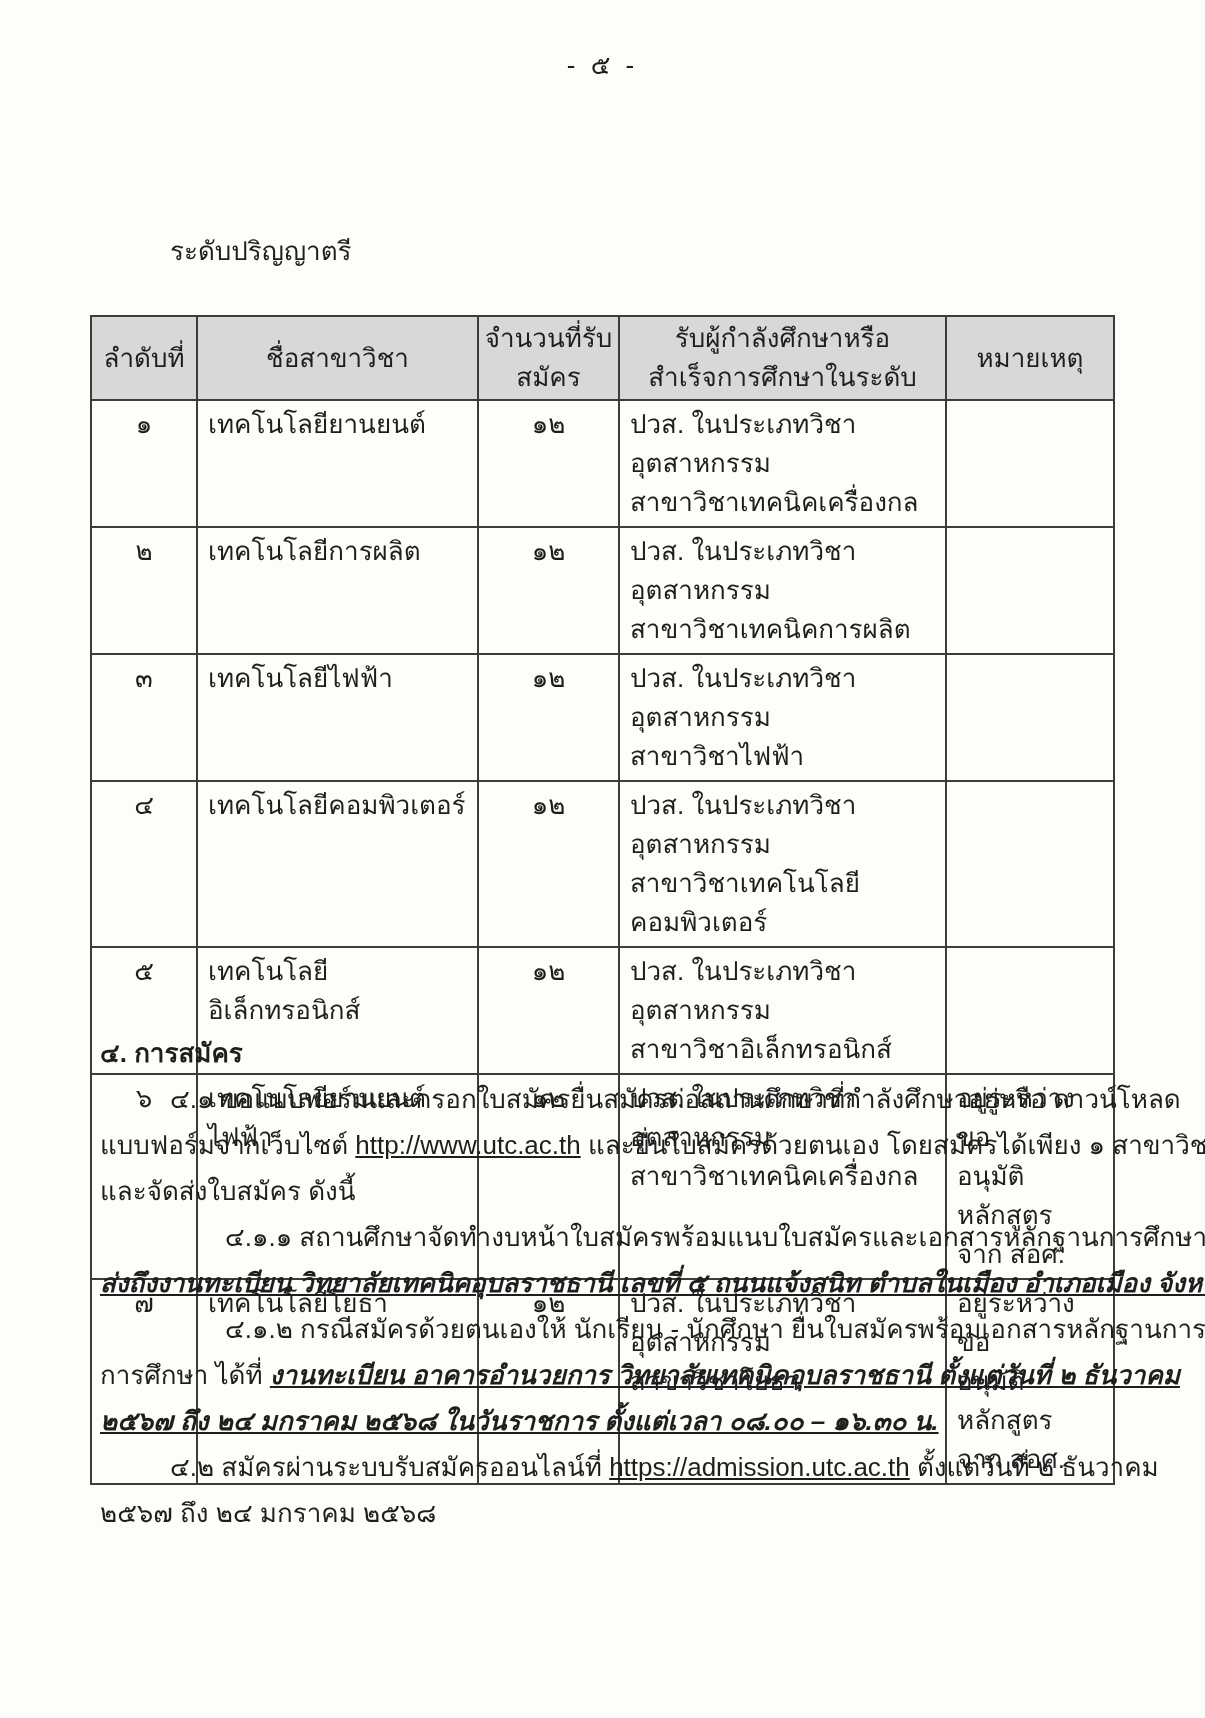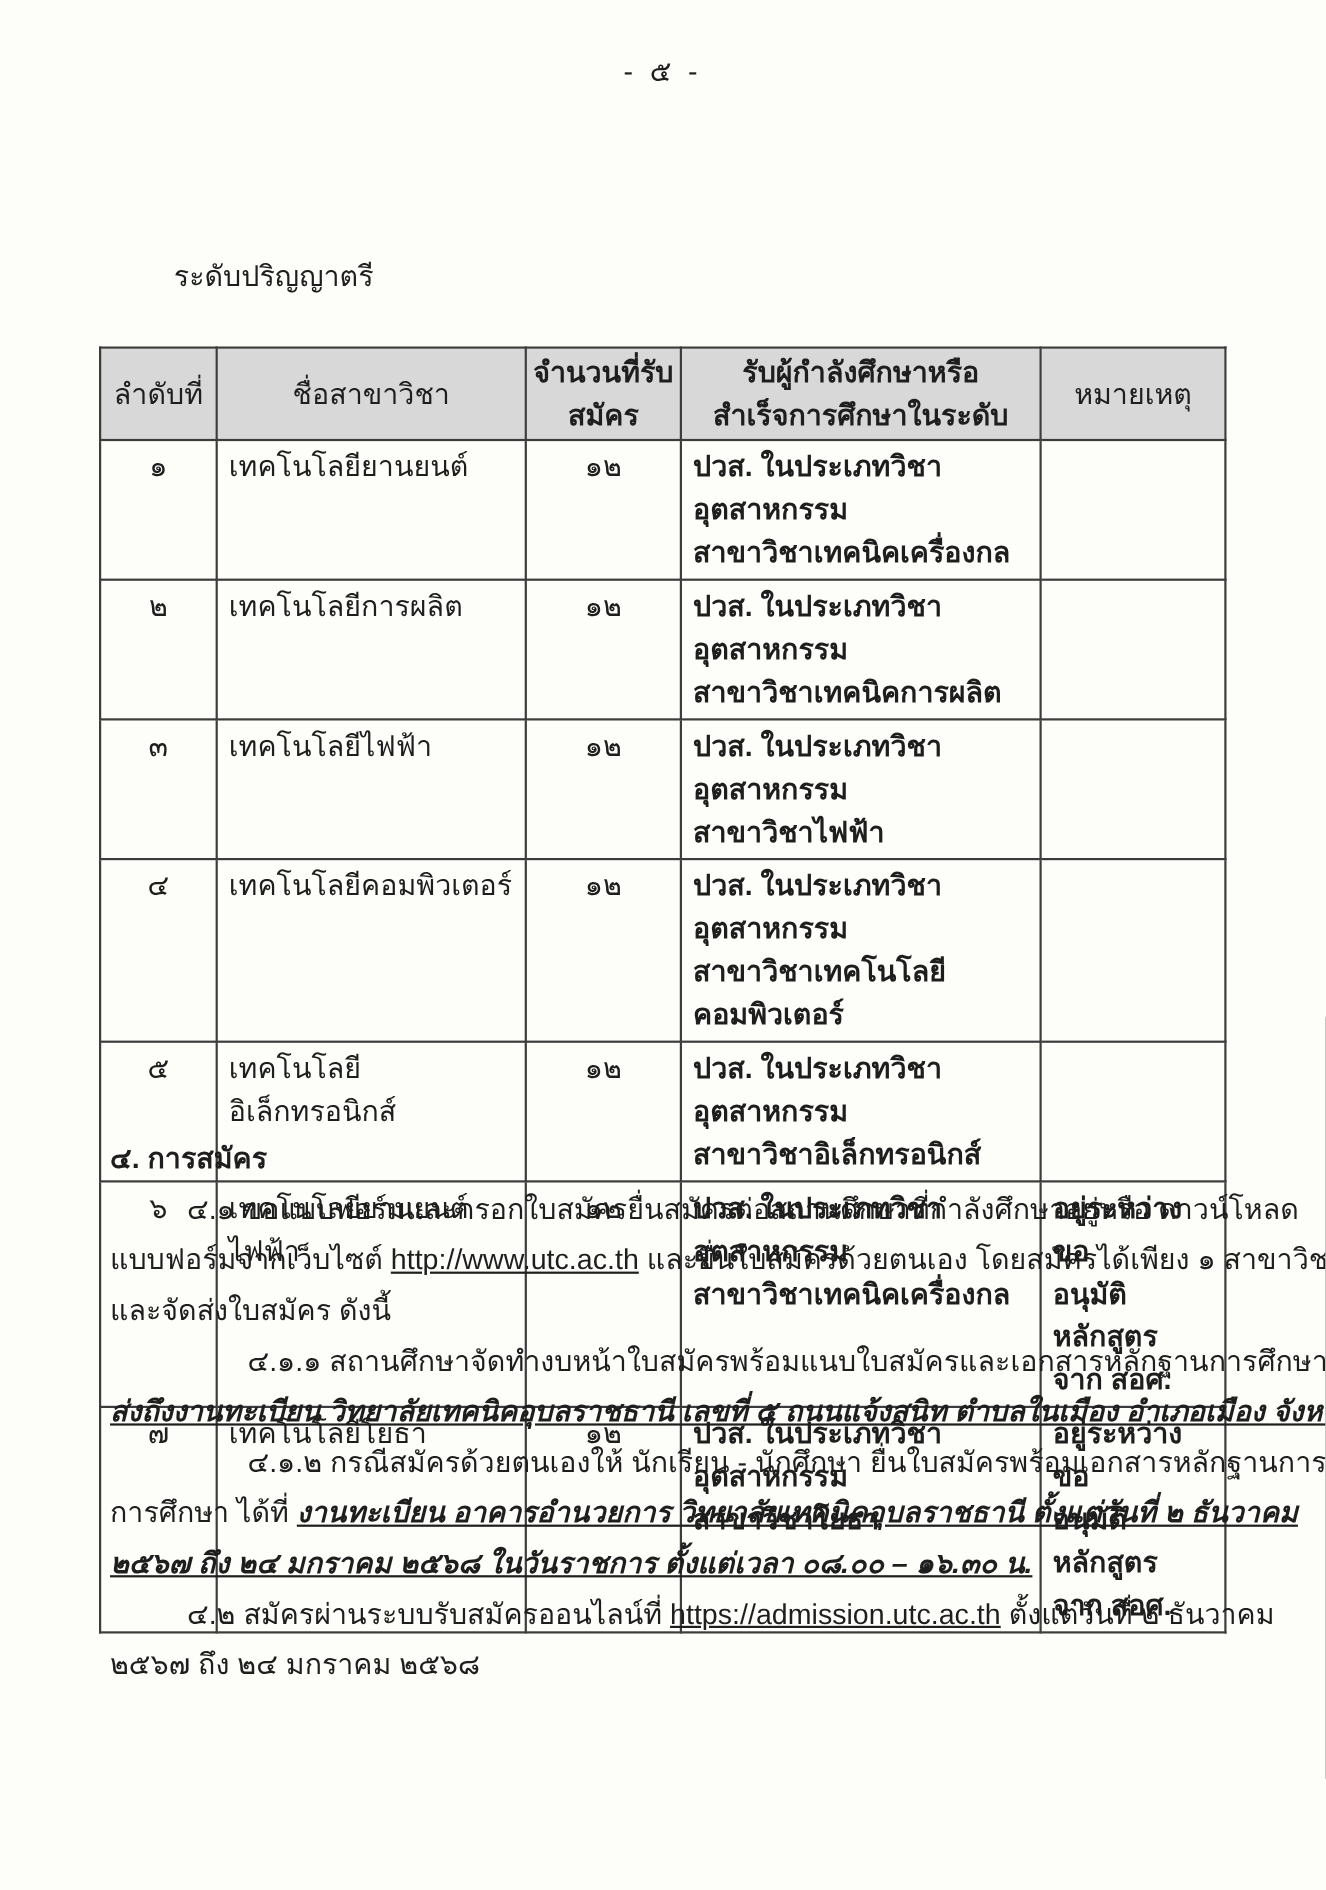--- a/index.html
+++ b/index.html
@@ -17,21 +17,21 @@
     position:absolute;top:44px;left:0;width:100%;
     text-align:center;letter-spacing:4px;
   }
   .intro{position:absolute;top:126px;left:100px;width:1018px;}
   .line{line-height:46px;min-height:46px;white-space:nowrap;}
   .indent1{padding-left:70px;}
   .indent2{padding-left:125px;}
   .b{font-weight:bold;}
   .u{text-decoration:underline;text-align:right;}
   .em-line{font-weight:bold;font-style:italic;text-decoration:underline;}
-  .subtitle{position:absolute;top:228px;left:158px;line-height:46px;}
+  .subtitle{position:absolute;top:228px;left:170px;line-height:46px;}
   .tbl-wrap{position:absolute;top:315px;left:90px;}
   table.prog{
     border-collapse:collapse;table-layout:fixed;width:1023px;
     font-size:26px;
   }
   table.prog col.c1{width:106px;}
   table.prog col.c2{width:281px;}
   table.prog col.c3{width:141px;}
   table.prog col.c4{width:327px;}
   table.prog col.c5{width:168px;}
@@ -43,21 +43,21 @@
     overflow:hidden;
   }
   table.prog th{
     background:#d8d8d8;
     text-align:center;vertical-align:middle;
     height:66px;line-height:37px;padding:2px 4px;
   }
   table.prog td{line-height:39px;}
   td.center{text-align:center;}
   tr.r2 td{height:68px;}
-  .cell-line{line-height:39px;font-weight:bold;}
+  .cell-line{line-height:39px;}
   .sec4{position:absolute;top:1030px;left:100px;width:1020px;}
 </style>
 </head>
 <body>
 
 <div class="page">
 
   <div class="pageno">- ๕ -</div>
 
 

